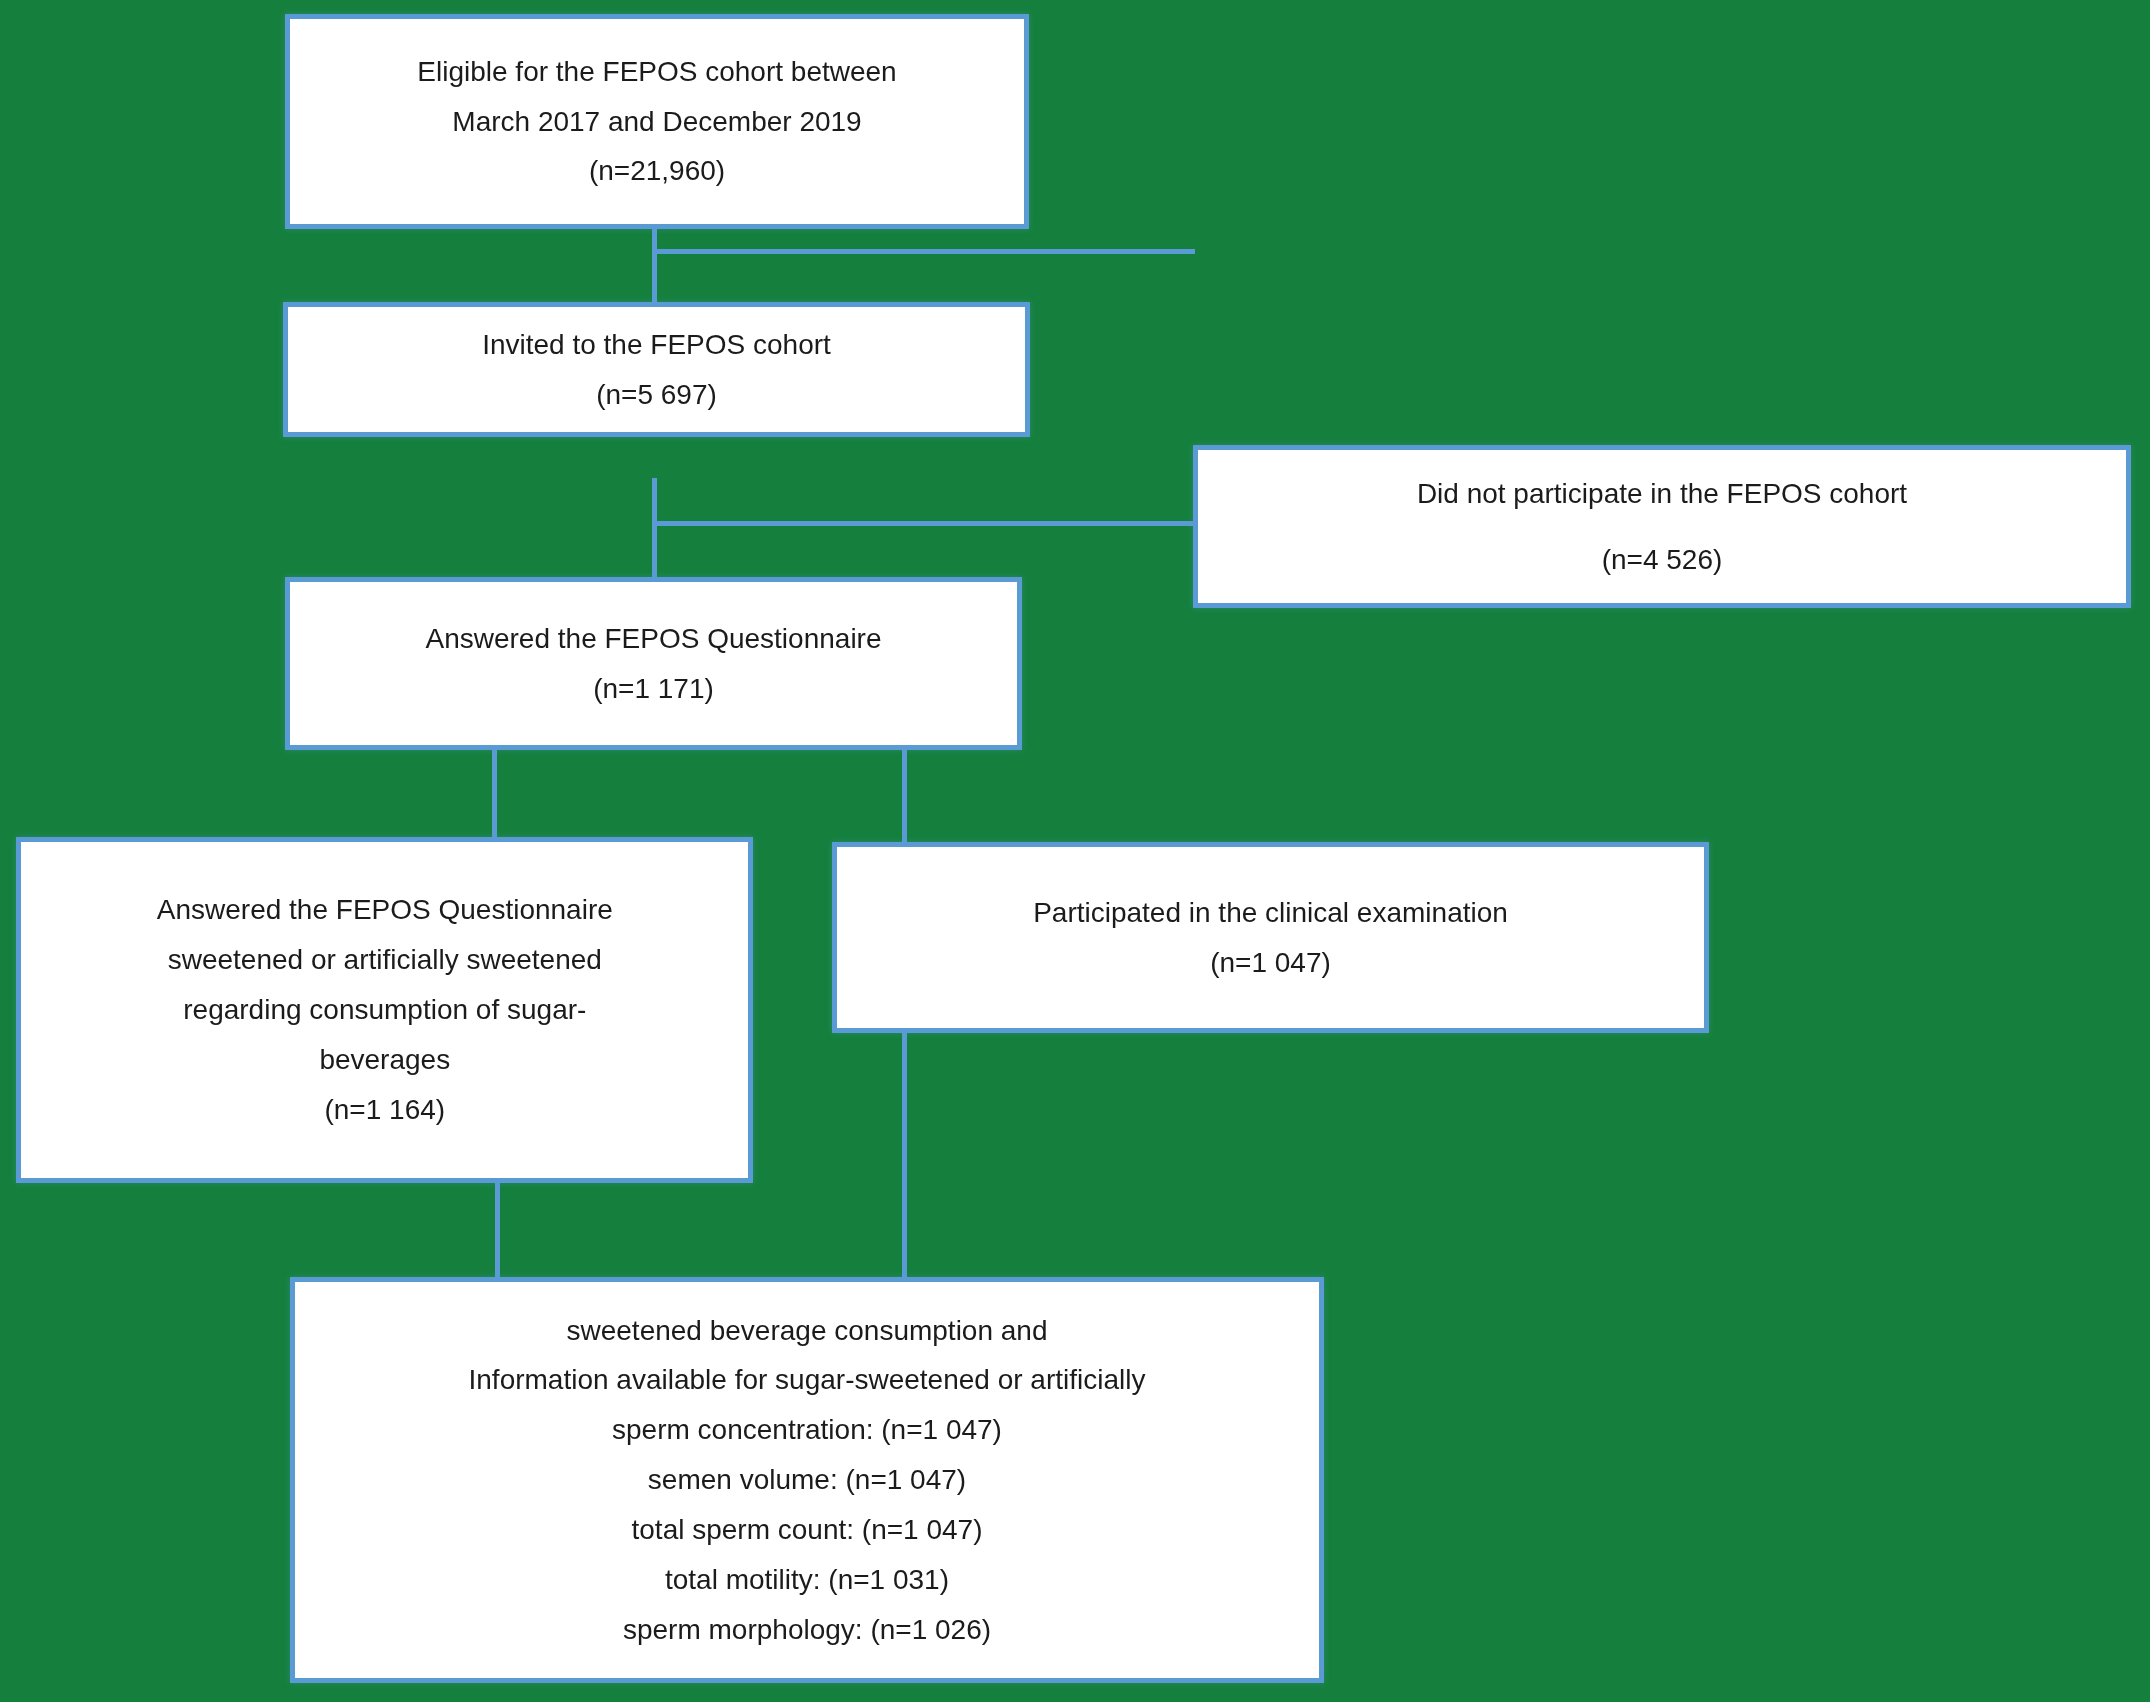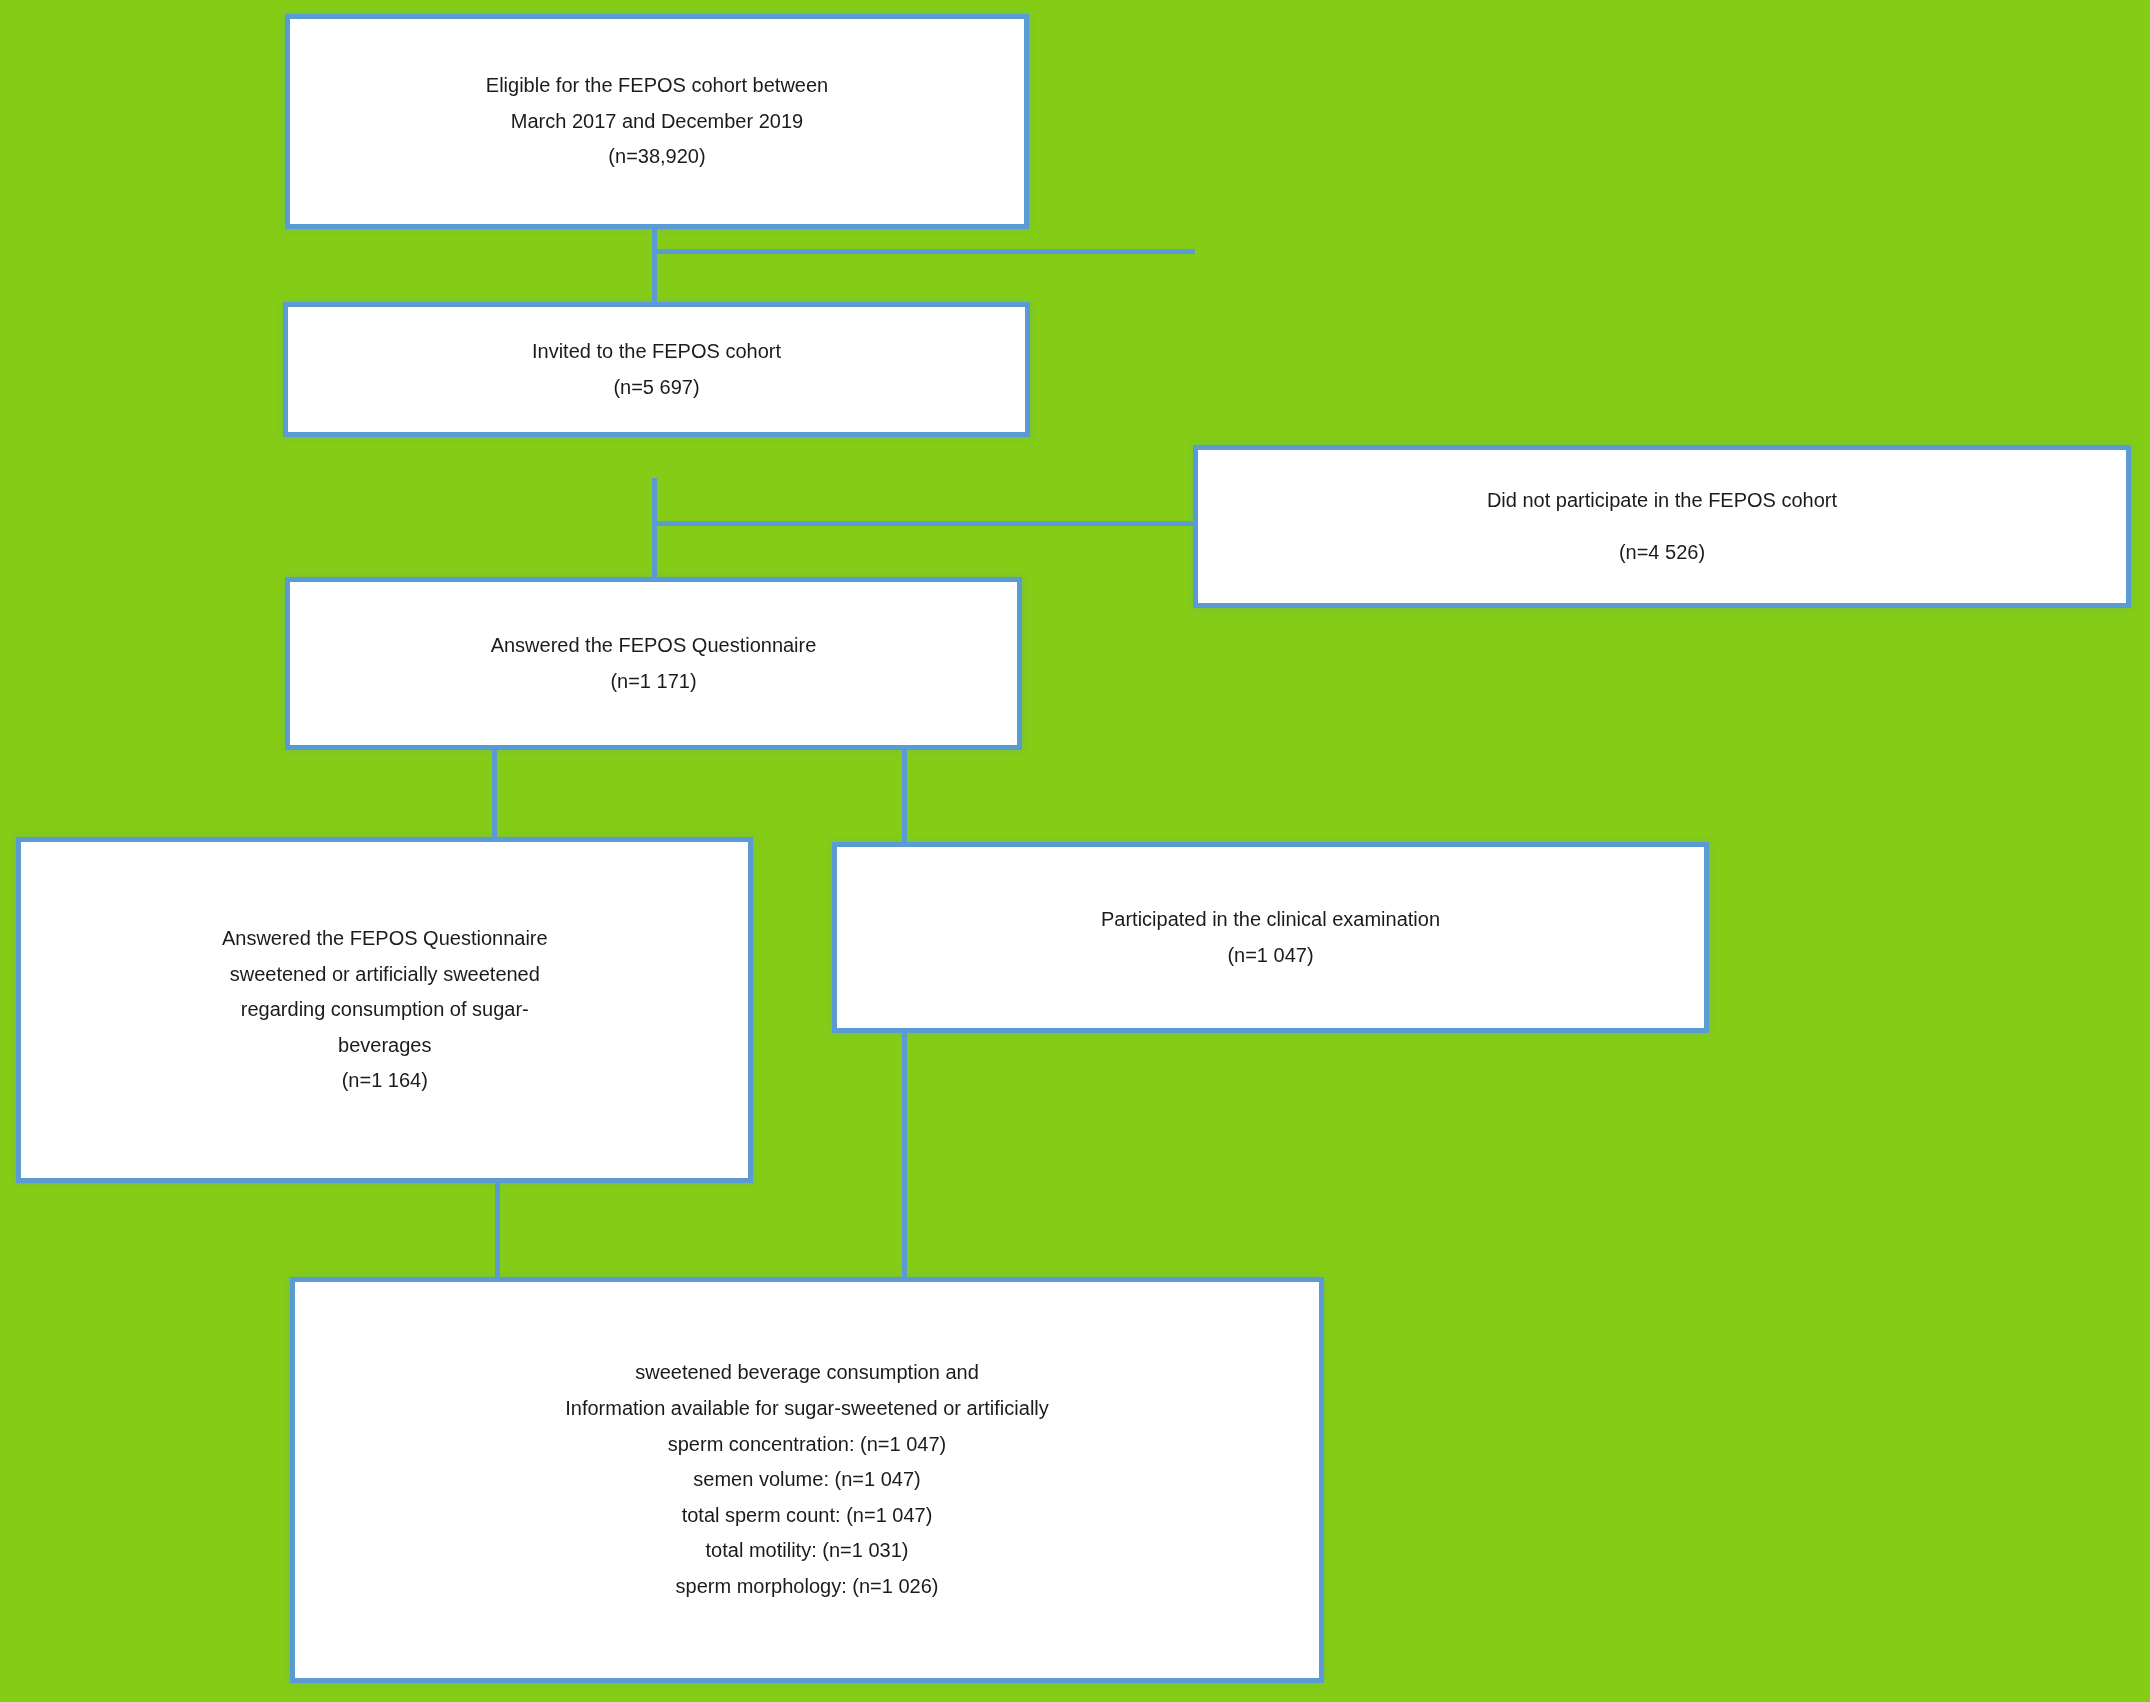--- a/index.html
+++ b/index.html
@@ -1,22 +1,22 @@
 <!DOCTYPE html>
 <html style="font-size:9.3px"><head>
 <meta charset="utf-8">
 <style>
   html,body{margin:0;padding:0;background:#ffffff;}
   .canvas{
     position:relative;
     width:2151px;
     height:1703px;
-    background:#84cc16;
+    background:#15803d;
     font-family:"Liberation Sans",sans-serif;
-    font-size:20px;
+    font-size:28px;
     line-height:1.78;
     color:#1b1b1b;
     overflow:hidden;
   }
   .box{
     position:absolute;
     box-sizing:border-box;
     border:5.3px solid #5b9bd5;
     background:#ffffff;
     display:flex;
@@ -61,21 +61,21 @@
   <div class="conn" id="c-invited-down"></div>
   <div class="conn" id="c-not-participated-branch"></div>
   <div class="conn" id="c-answered-left-down"></div>
   <div class="conn" id="c-answered-right-down"></div>
   <div class="conn" id="c-ssb-down"></div>
   <div class="conn" id="c-clinical-down"></div>
 
   <div class="box" id="b-eligible">
     <div class="line">Eligible for the FEPOS cohort between</div>
     <div class="line">March 2017 and December 2019</div>
-    <div class="line">(n=38,920)</div>
+    <div class="line">(n=21,960)</div>
   </div>
 
 
   <div class="box" id="b-invited">
     <div class="line">Invited to the FEPOS cohort</div>
     <div class="line">(n=5 697)</div>
   </div>
 
   <div class="box" id="b-not-participated">
     <div class="line">Did not participate in the FEPOS cohort</div>

